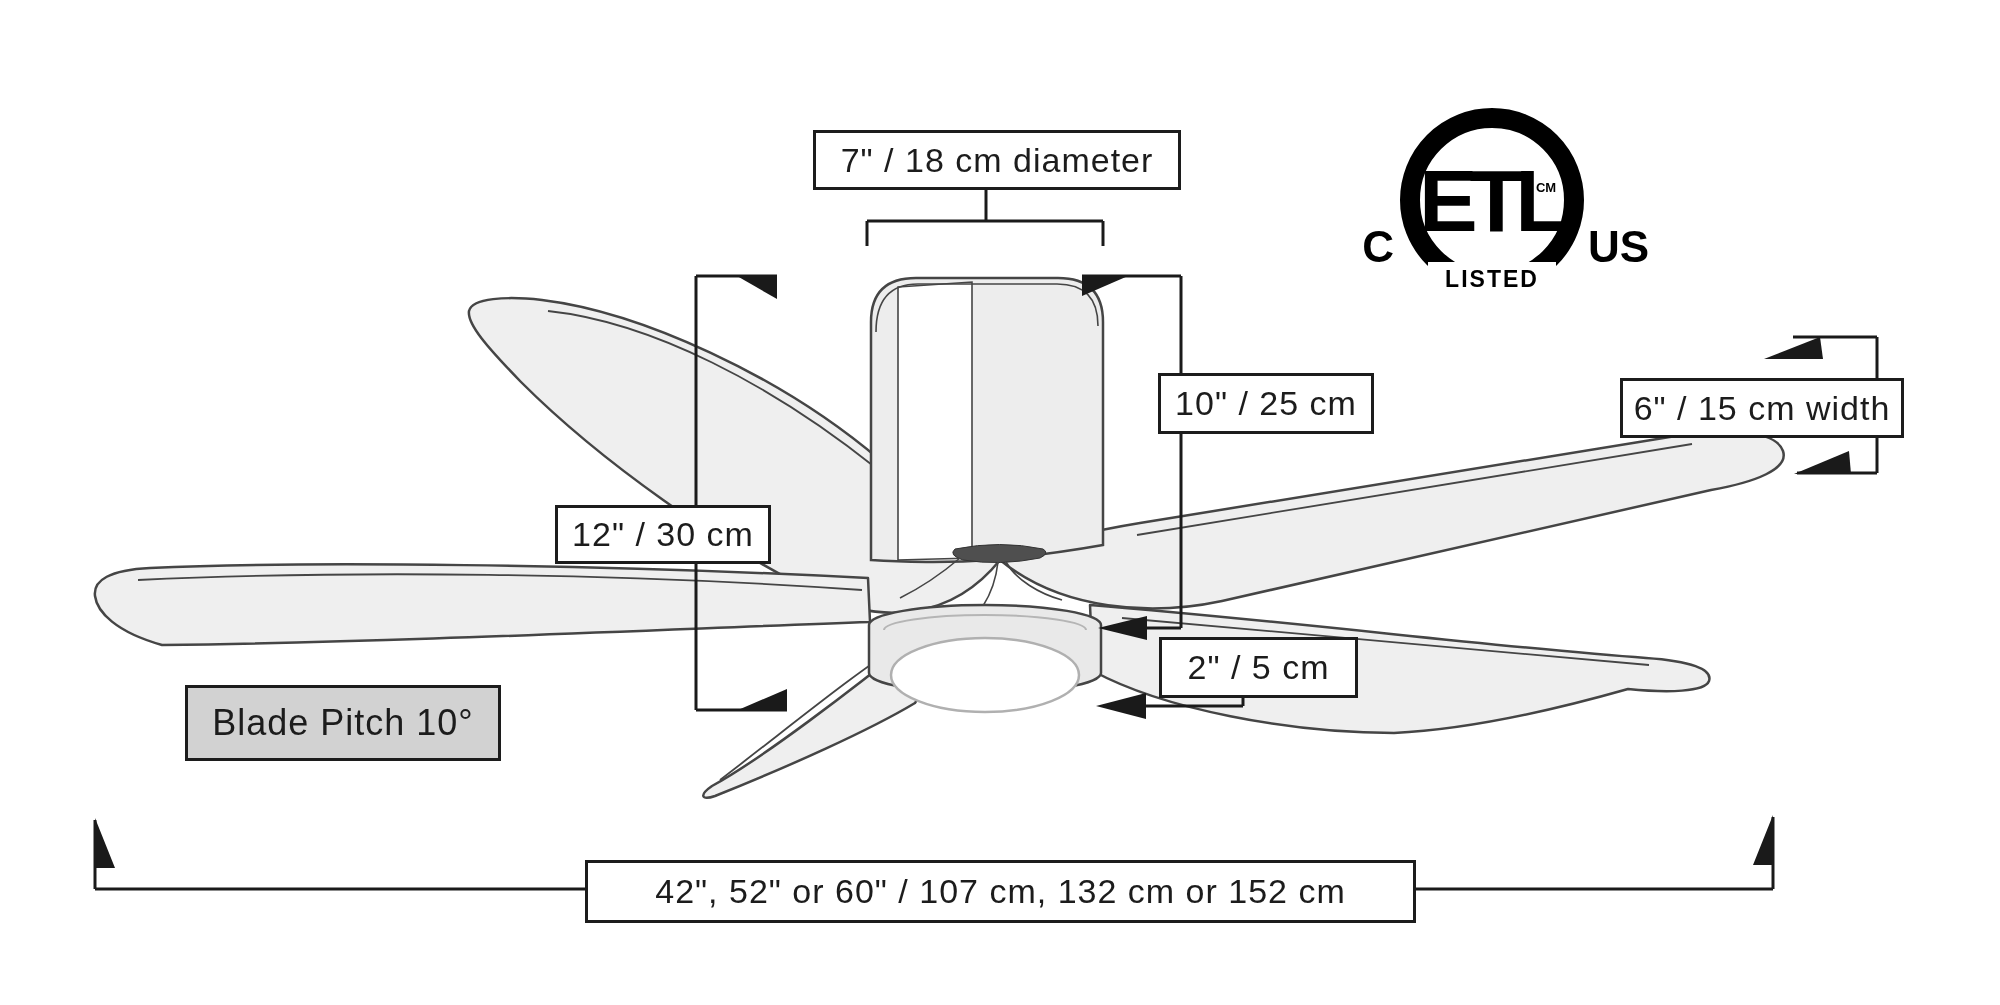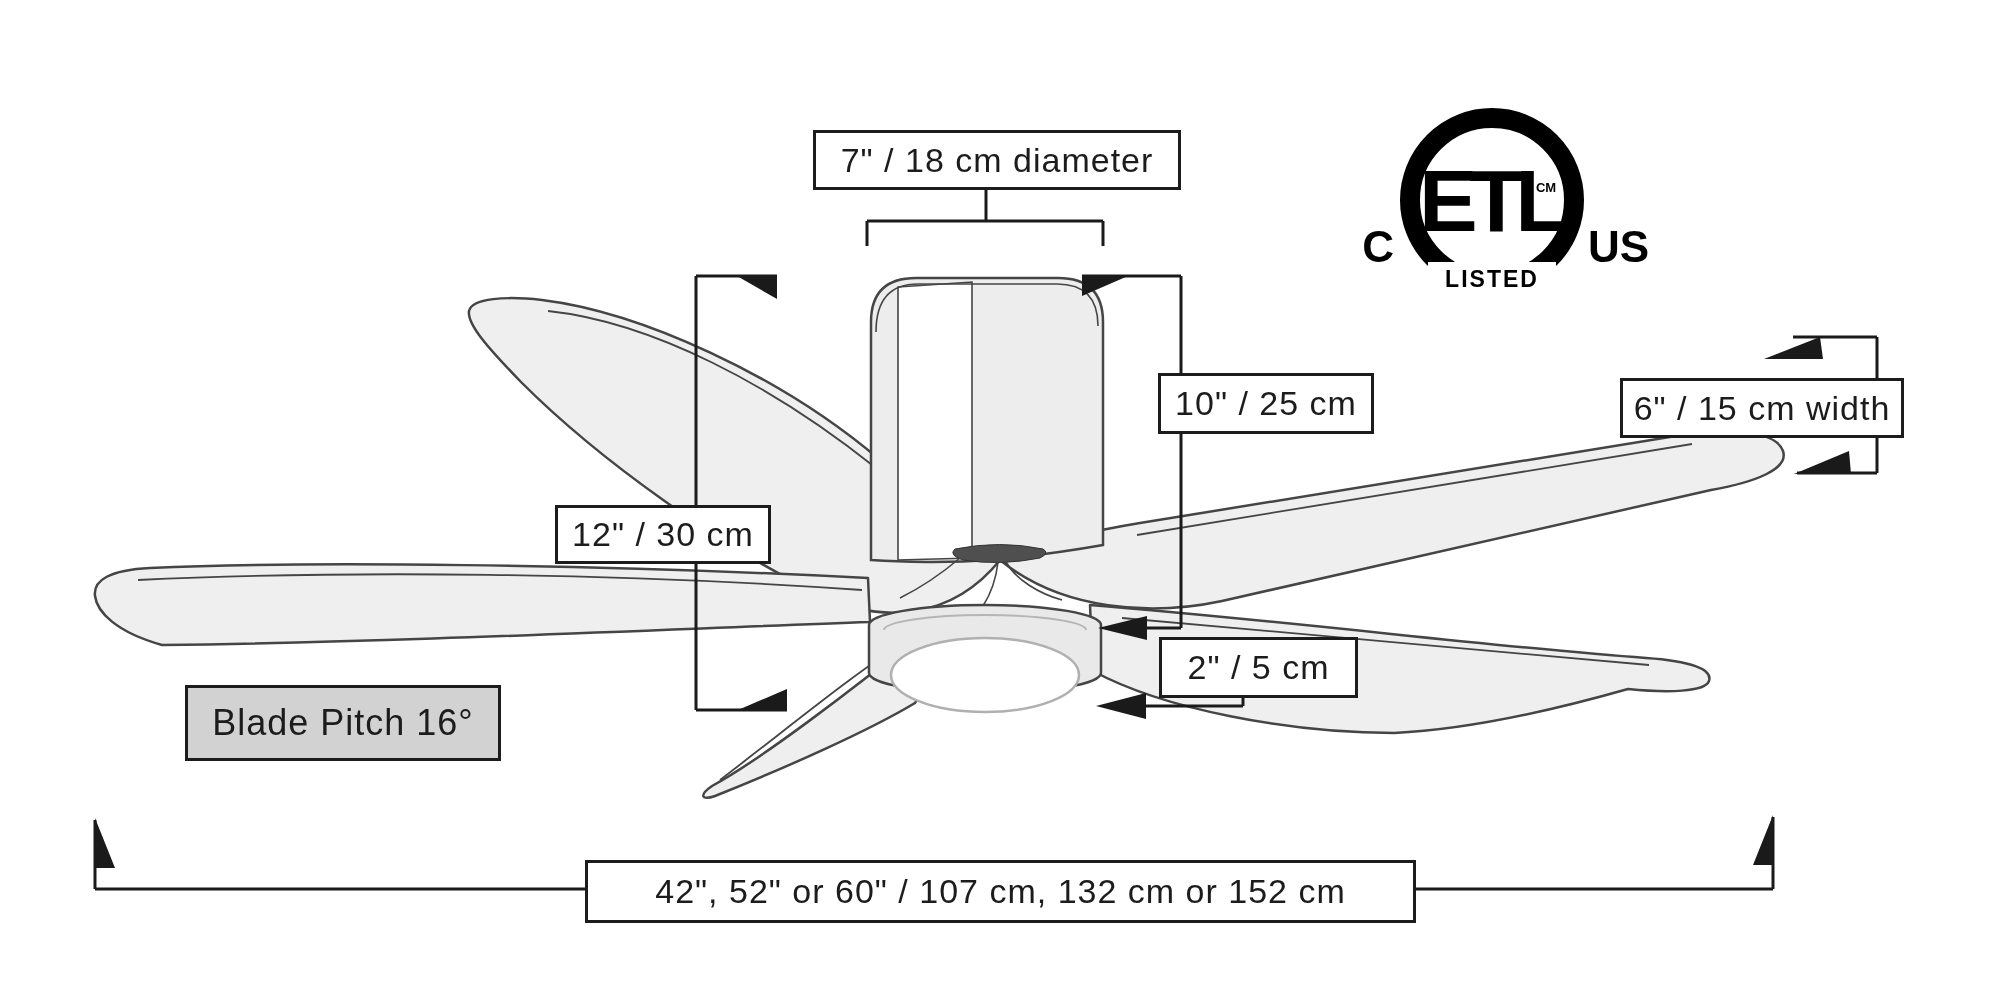--- a/index.html
+++ b/index.html
@@ -159,16 +159,16 @@
   <div class="dim-label lbl-diameter">7" / 18 cm diameter</div>
 
   <div class="dim-label lbl-height">10" / 25 cm</div>
 
   <div class="dim-label lbl-depth">12" / 30 cm</div>
 
   <div class="dim-label lbl-light">2" / 5 cm</div>
 
   <div class="dim-label lbl-width">6" / 15 cm width</div>
 
-  <div class="dim-label gray lbl-pitch">Blade Pitch 16°</div>
+  <div class="dim-label gray lbl-pitch">Blade Pitch 10°</div>
 
   <div class="dim-label lbl-span">42", 52" or 60" / 107 cm, 132  cm or 152 cm</div>
 </div>
 
 </body></html>

